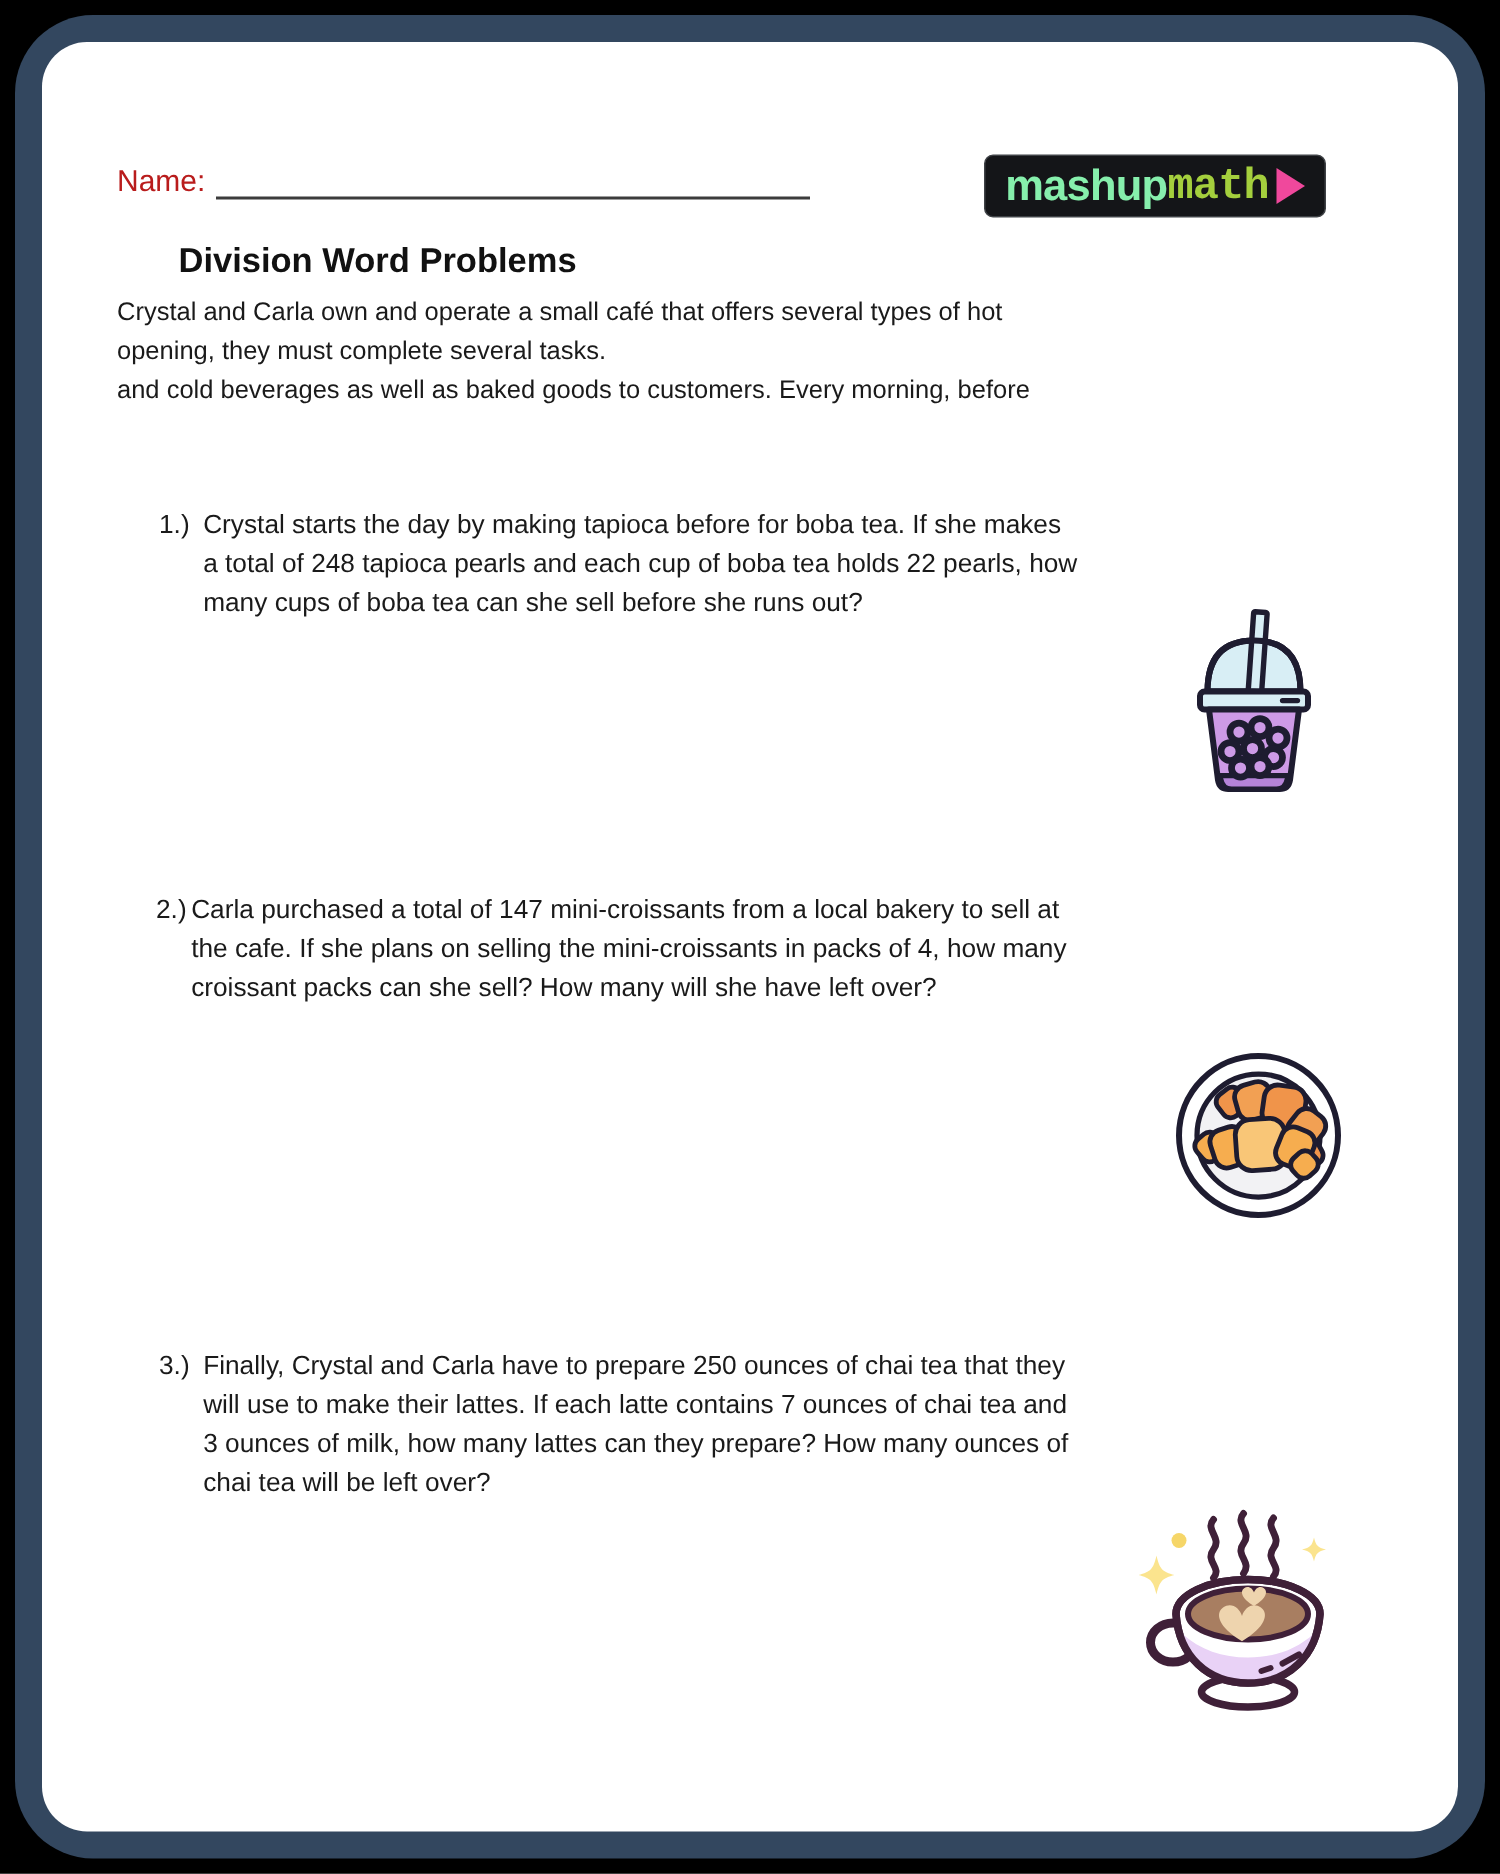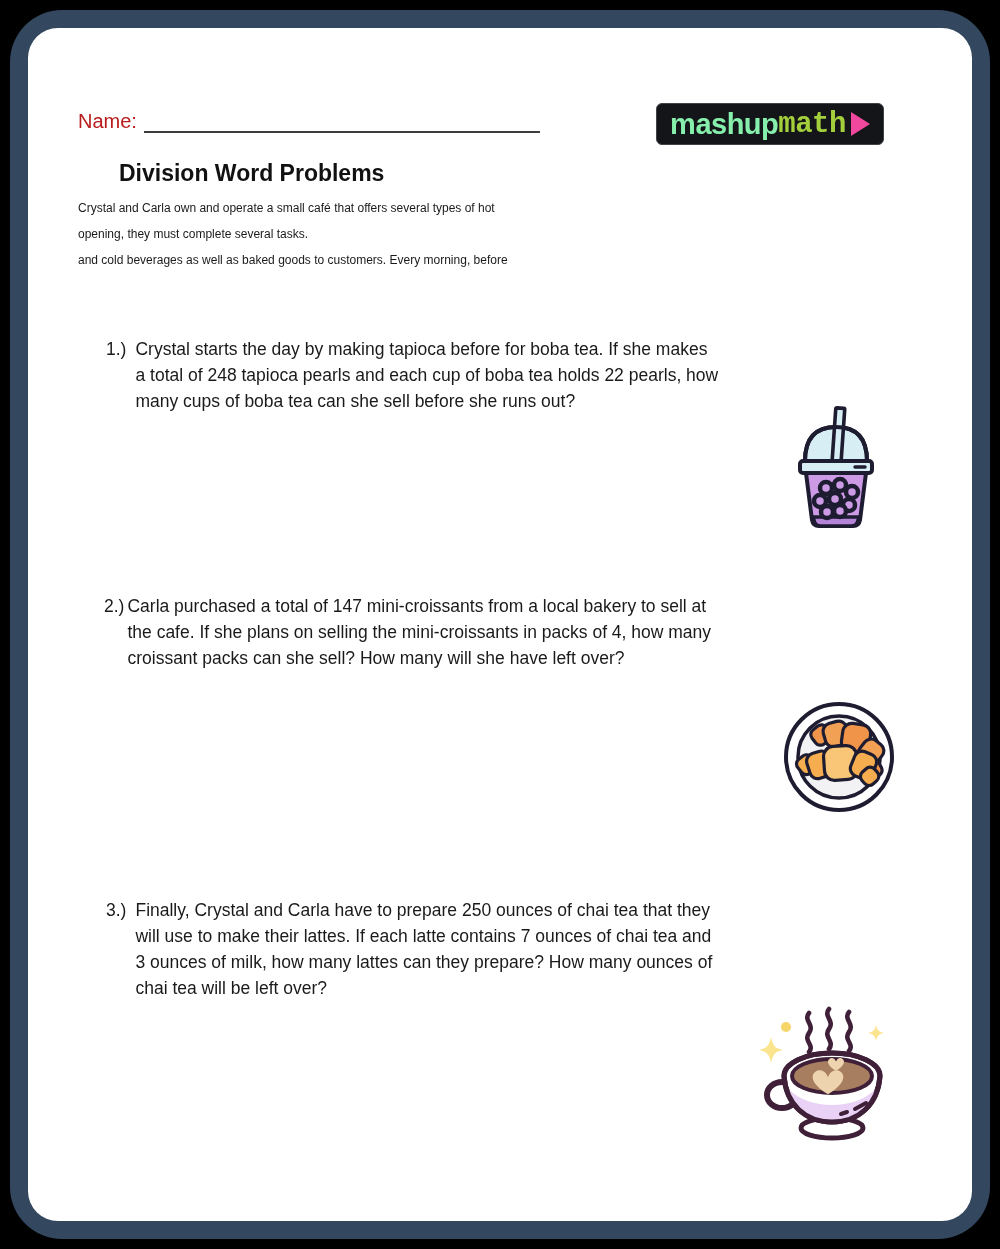--- a/index.html
+++ b/index.html
@@ -29,21 +29,21 @@
   .logo .blue  { color: #86efac; }
   .logo .green { color: #a4cf3d; font-family: Liberation Mono, monospace; }
   .logo .tri {
     width: 0; height: 0; margin-left: 5px;
     border-top: 12px solid transparent; border-bottom: 12px solid transparent;
     border-left: 19px solid #f0489c;
   }
 
   .title { position: absolute; left: 50px; top: 132px; font-size: 23px; font-weight: bold; color: #111; margin-left: 41px; }
 
-  .intro { position: absolute; left: 50px; top: 167px; font-size: 12px; line-height: 26px; color: #1a1a1a; }
+  .intro { position: absolute; left: 50px; top: 167px; font-size: 17px; line-height: 26px; color: #1a1a1a; }
   .intro div, .p-lines div { white-space: nowrap; }
 
   
   .problem { position: absolute; display: flex; font-size: 17.5px; line-height: 26px; color: #1a1a1a; }
   .p-num { margin-right: 9px; white-space: nowrap; }
   .problem-1 { left: 78px; top: 308px; }
   .problem-2 { left: 76px; top: 565px; }
   .problem-2 .p-num { margin-right: 3px; }
   .problem-3 { left: 78px; top: 869px; }
 

